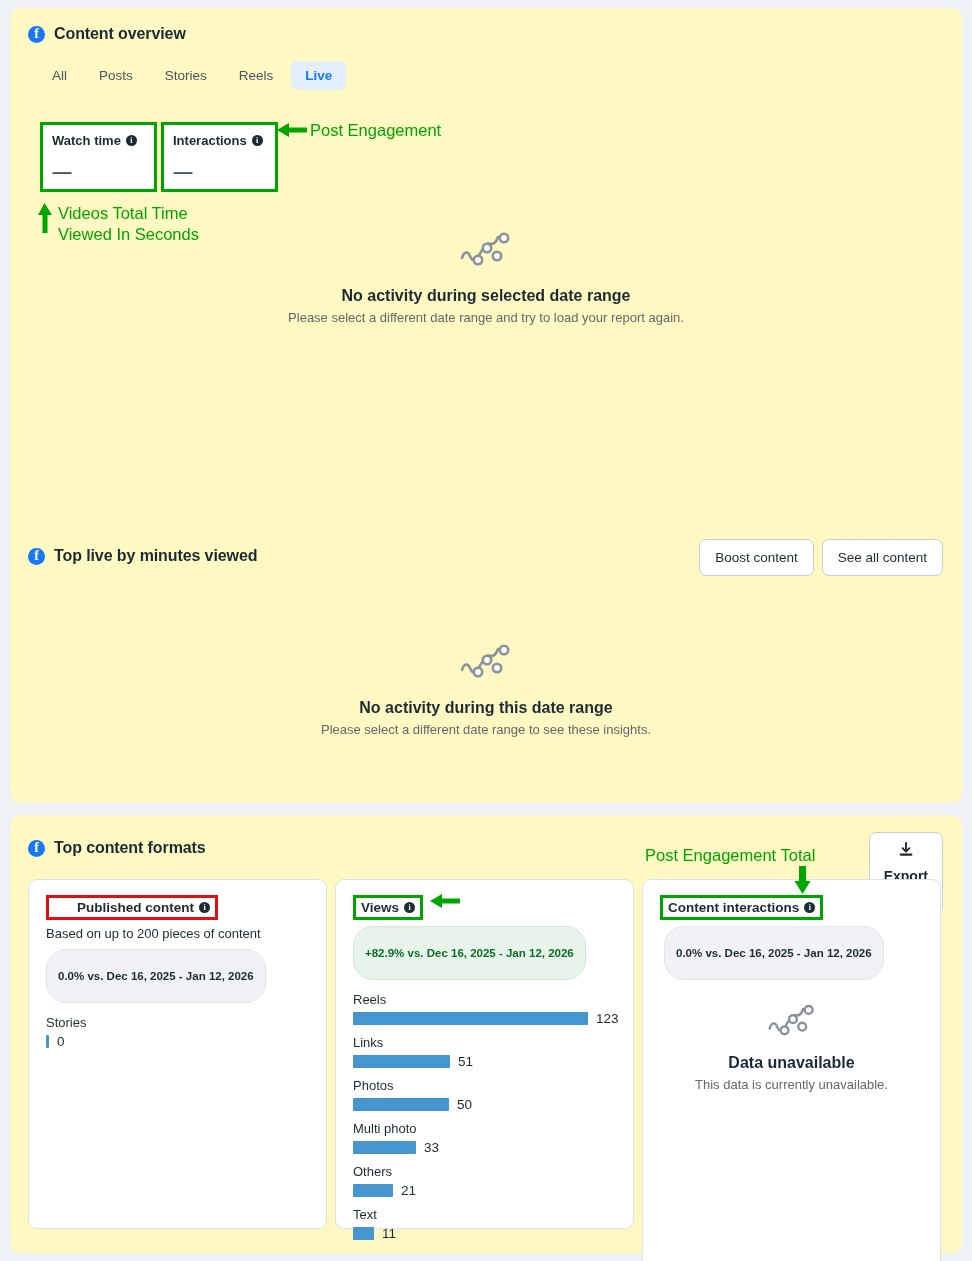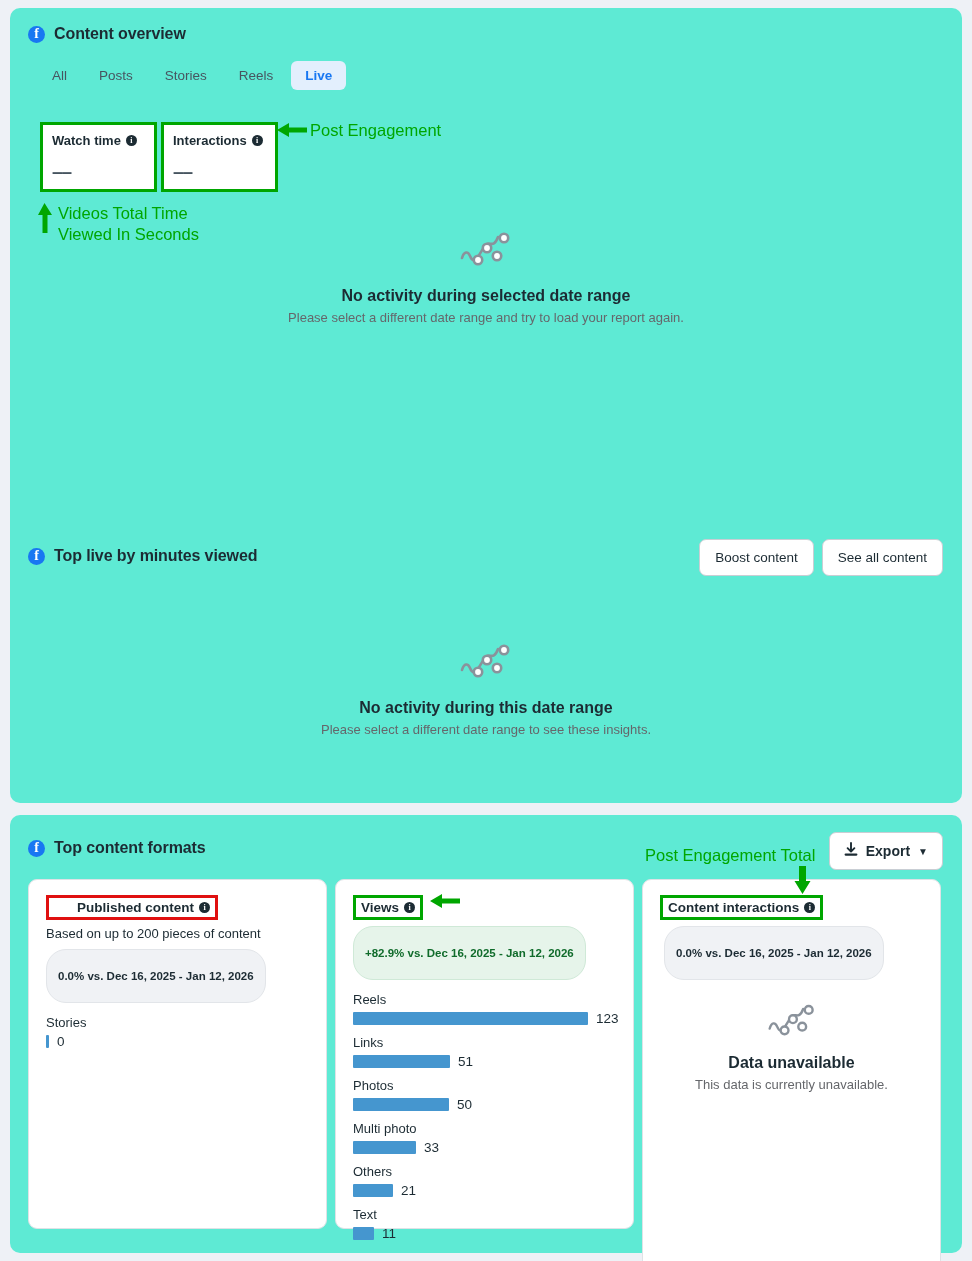--- a/index.html
+++ b/index.html
@@ -14,21 +14,21 @@
     position: relative;
     width: 972px;
     height: 1261px;
     background: #eef1f6;
     overflow: hidden;
   }
 
   
   .card {
     position: absolute;
-    background: #5eead4;
+    background: #fef9c3;
     border-radius: 10px;
     left: 10px;
     width: 952px;
   }
   #card-overview { top: 8px; height: 795px; }
   #card-formats  { top: 815px; height: 438px; }
 
   
   .sec-head {
     display: flex;
@@ -319,21 +319,21 @@
     </div>
   </div>
 
   <div class="card" id="card-formats">
 
     <div class="sec-head" style="position:absolute;left:18px;top:24px;">
       <span class="fb-icon"></span>
       <span class="sec-title">Top content formats</span>
     </div>
 
-    <div class="export-btn" style="right:19px;top:17px;">
+    <div class="export-btn" style="right:19px;top:17px;flex-direction:column;">
       <span>
         <svg width="14" height="15" viewBox="0 0 14 15" fill="none">
           <path d="M7 1v8M7 9.6 3.6 6.2M7 9.6l3.4-3.4" stroke="#1c2b33" stroke-width="1.9" stroke-linecap="round" stroke-linejoin="round"></path>
           <path d="M1.6 12.6h10.8" stroke="#1c2b33" stroke-width="2.1" stroke-linecap="round"></path>
         </svg>
       </span>
       <span>Export</span>
       <span style="font-size:10px;">▼</span>
     </div>
 

